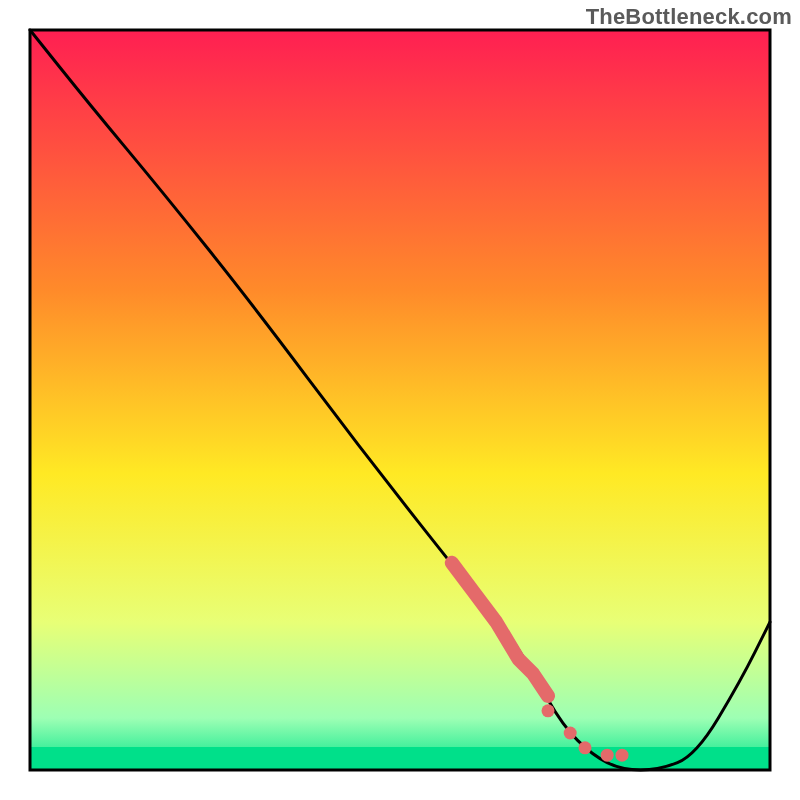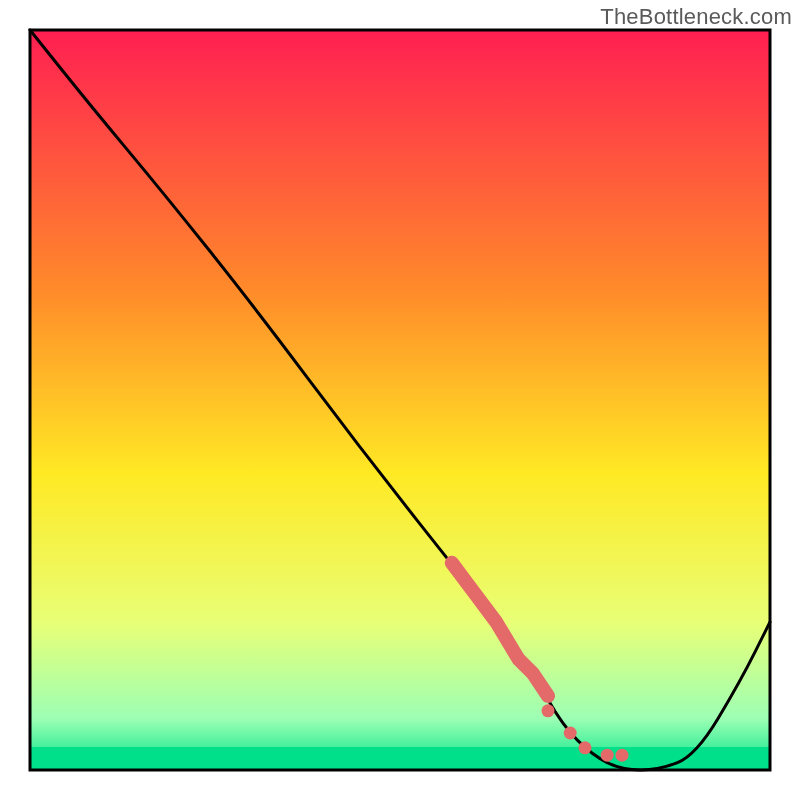--- a/index.html
+++ b/index.html
@@ -14,21 +14,21 @@
   .stage {
     position: relative;
     width: 800px;
     height: 800px;
   }
   .watermark {
     position: absolute;
     top: 4px;
     right: 8px;
     font-size: 22px;
-    font-weight: 400;
+    font-weight: 700;
     color: #5a5a5a;
     letter-spacing: 0.2px;
   }
   svg.plot {
     position: absolute;
     left: 0;
     top: 0;
     width: 800px;
     height: 800px;
   }

